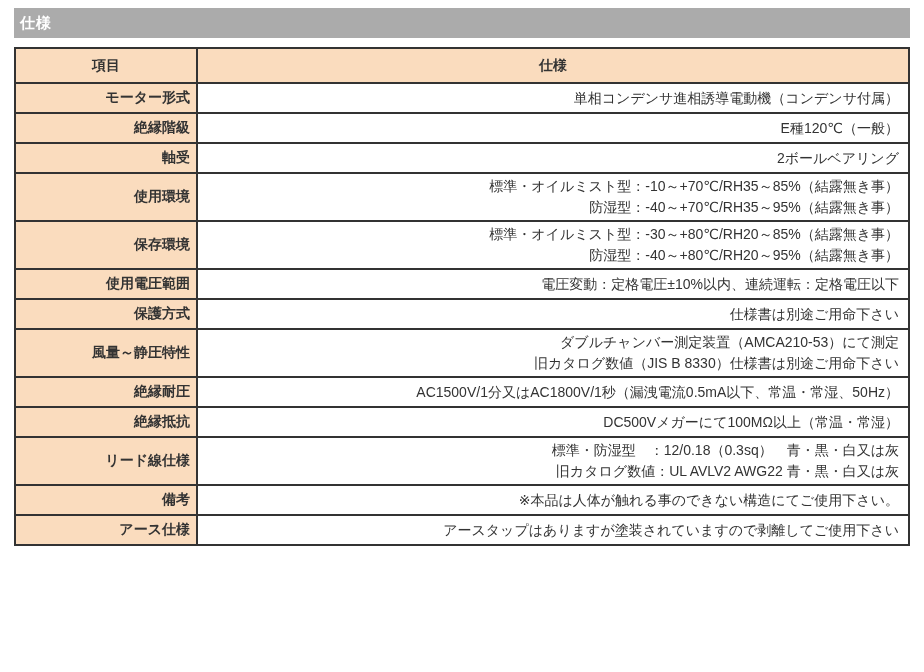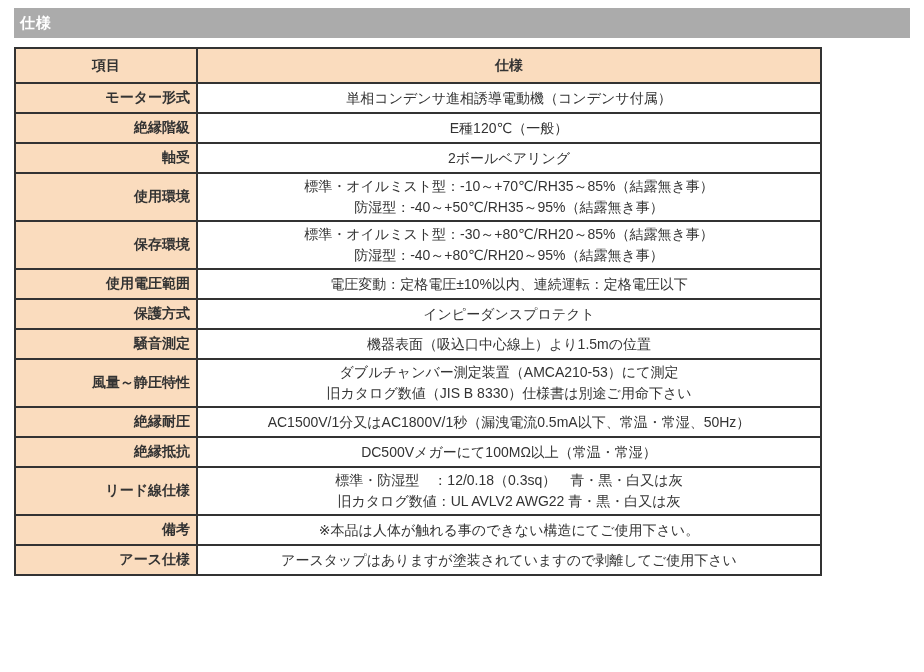--- a/index.html
+++ b/index.html
@@ -39,21 +39,21 @@
   .title-bar .title-text {
     color: var(--title-text);
     font-size: 15px;
     font-weight: bold;
     letter-spacing: 1px;
   }
   table.spec-table {
     position: absolute;
     left: 14px;
     top: 47px;
-    width: 808px;
+    width: 896px;
     border-collapse: collapse;
     table-layout: fixed;
     border: 2px solid var(--border-color);
     font-size: 14px;
   }
   .spec-table th,
   .spec-table td {
     border: 2px solid var(--border-color);
     vertical-align: middle;
   }
@@ -65,21 +65,21 @@
     padding: 2px 6px;
   }
   .spec-table td.label-cell {
     background: var(--label-bg);
     font-weight: bold;
     text-align: right;
     padding: 5px 6px;
   }
   .spec-table td.value-cell {
     background: var(--row-bg);
-    text-align: center;
+    text-align: right;
     padding: 2px 9px;
   }
   .value-line {
     line-height: 21px;
     white-space: nowrap;
     overflow: hidden;
   }
 </style>
 </head>
 <body>
@@ -117,46 +117,40 @@
         <tr>
           <td class="label-cell">軸受</td>
           <td class="value-cell">
             <div class="value-line">2ボールベアリング</div>
           </td>
         </tr>
         <tr>
           <td class="label-cell">使用環境</td>
           <td class="value-cell">
             <div class="value-line">標準・オイルミスト型：-10～+70℃/RH35～85%（結露無き事）</div>
-            <div class="value-line">防湿型：-40～+50℃/RH35～95%（結露無き事）</div>
+            <div class="value-line">防湿型：-40～+70℃/RH35～95%（結露無き事）</div>
           </td>
         </tr>
         <tr>
           <td class="label-cell">保存環境</td>
           <td class="value-cell">
             <div class="value-line">標準・オイルミスト型：-30～+80℃/RH20～85%（結露無き事）</div>
             <div class="value-line">防湿型：-40～+80℃/RH20～95%（結露無き事）</div>
           </td>
         </tr>
         <tr>
           <td class="label-cell">使用電圧範囲</td>
           <td class="value-cell">
             <div class="value-line">電圧変動：定格電圧±10%以内、連続運転：定格電圧以下</div>
           </td>
         </tr>
         <tr>
           <td class="label-cell">保護方式</td>
           <td class="value-cell">
-            <div class="value-line">インピーダンスプロテクト</div>
-          </td>
-        </tr>
-        <tr>
-          <td class="label-cell">騒音測定</td>
-          <td class="value-cell">
-            <div class="value-line">機器表面（吸込口中心線上）より1.5mの位置</div>
+            <div class="value-line">仕様書は別途ご用命下さい</div>
           </td>
         </tr>
         <tr>
           <td class="label-cell">風量～静圧特性</td>
           <td class="value-cell">
             <div class="value-line">ダブルチャンバー測定装置（AMCA210-53）にて測定</div>
             <div class="value-line">旧カタログ数値（JIS B 8330）仕様書は別途ご用命下さい</div>
           </td>
         </tr>
         <tr>

